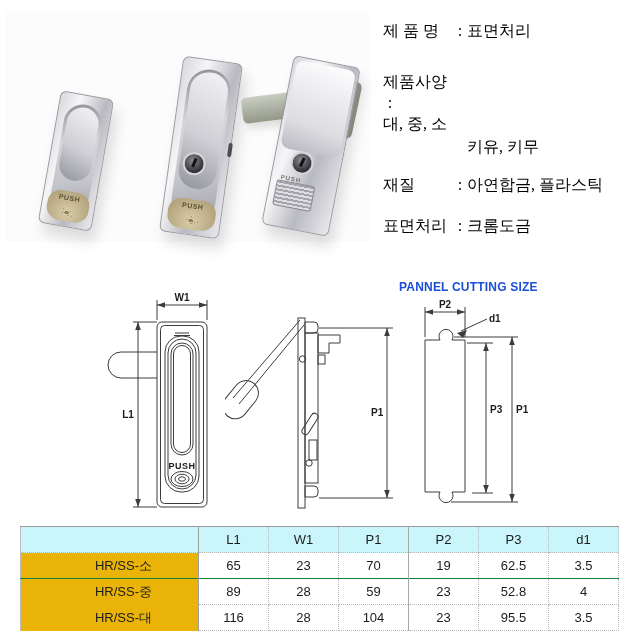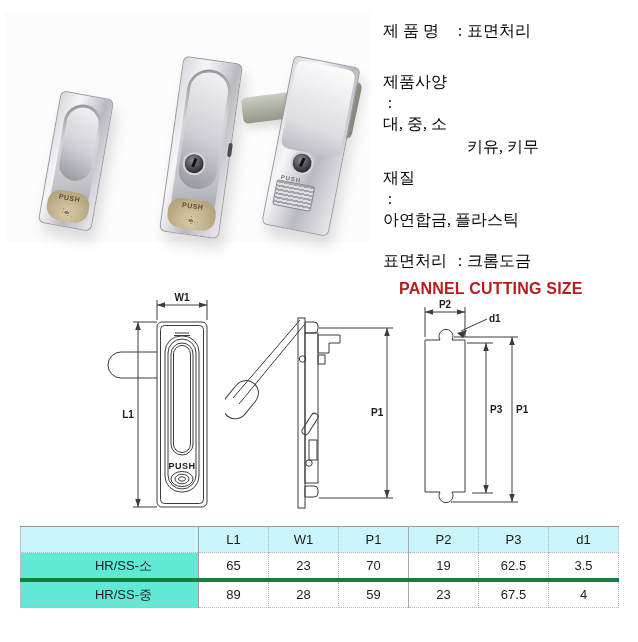--- a/index.html
+++ b/index.html
@@ -38,42 +38,42 @@
     background:linear-gradient(180deg,#c9cdc2,#939888);transform:rotate(-7deg);box-shadow:3px 6px 8px rgba(0,0,0,0.12);}
   .tongue-right{position:absolute;left:330px;top:68px;width:22px;height:58px;border-radius:6px;
     background:linear-gradient(90deg,#c2c6bb,#8f9486);transform:rotate(12deg);}
   .edge-slot{position:absolute;right:-2px;top:45%;width:4px;height:14px;border-radius:2px;background:#4c4c52;}
 
   
   .spec{position:absolute;left:383px;top:20px;font-family:"Liberation Serif",serif;font-size:16px;color:#000;}
   .spec-row{display:flex;white-space:pre;line-height:21px;}
   .spec-label{display:inline-block;width:70px;}
   .spec-colon{display:inline-block;width:14px;text-align:center;}
-  .m30{margin-top:30px;flex-direction:column;} .m10{margin-top:2px;} .m27{margin-top:10px;flex-direction:column;} .m28{margin-top:20px;}
+  .m30{margin-top:30px;flex-direction:column;} .m10{margin-top:2px;} .m27{margin-top:17px;} .m28{margin-top:20px;}
 
   
   .dwg{position:absolute;}
   .dwg svg{display:block;}
   .dwg path,.dwg rect,.dwg line,.dwg ellipse,.dwg circle{fill:none;stroke:#3c3c3c;stroke-width:1;}
   .dwg .arr{fill:#3c3c3c;stroke:none;}
   .dwg text{fill:#1c1c1c;font-family:"Liberation Sans",sans-serif;font-size:10px;font-weight:bold;stroke:none;}
   .dwg text.push{font-size:9px;letter-spacing:0.5px;}
-  .panel-title{position:absolute;left:399px;top:280px;font-size:16px;font-weight:bold;color:#b91c1c;
+  .panel-title{position:absolute;left:399px;top:280px;font-size:12px;font-weight:bold;color:#1d4ed8;
     font-family:"Liberation Sans",sans-serif;letter-spacing:0.2px;}
 
   
   .size-table{position:absolute;left:20px;top:526px;border-collapse:collapse;table-layout:fixed;
     border-top:1px solid #9a9a9a;border-left:1px solid #bdbdbd;
     font-size:13px;color:#1c1c1c;}
   .size-table th,.size-table td{border:1px dotted #b8b8b8;height:25px;padding:0;text-align:center;font-weight:normal;}
   .size-table thead th{background:#c9f5fb;}
-  .size-table td.rowhead{background:#5eead4;border-right:1px solid #9f9f9f;padding-left:28px;}
+  .size-table td.rowhead{background:#eab308;border-right:1px solid #9f9f9f;padding-left:28px;}
   .size-table thead th:first-child{border-right:1px solid #9f9f9f;}
   .size-table th:nth-child(5),.size-table td:nth-child(5){border-left:1px solid #a8a8a8;}
-  .size-table tr.solid-top td{border-top:4px solid #15803d;}
+  .size-table tr.solid-top td{border-top:1px solid #15803d;}
 </style>
 </head>
 <body>
 
 <div class="photo-area">
 
   <div class="latch latch-a">
     <div class="recess">
       <div class="plate"></div>
     </div>
@@ -241,17 +241,26 @@
         <td>19</td>
         <td>62.5</td>
         <td>3.5</td>
       </tr>
       <tr class="solid-top">
         <td class="rowhead">HR/SS-중</td>
         <td>89</td>
         <td>28</td>
         <td>59</td>
         <td>23</td>
-        <td>67.5</td>
+        <td>52.8</td>
         <td>4</td>
+      </tr>
+      <tr>
+        <td class="rowhead">HR/SS-대</td>
+        <td>116</td>
+        <td>28</td>
+        <td>104</td>
+        <td>23</td>
+        <td>95.5</td>
+        <td>3.5</td>
       </tr>
     </tbody>
 </table>
 
 </body></html>

